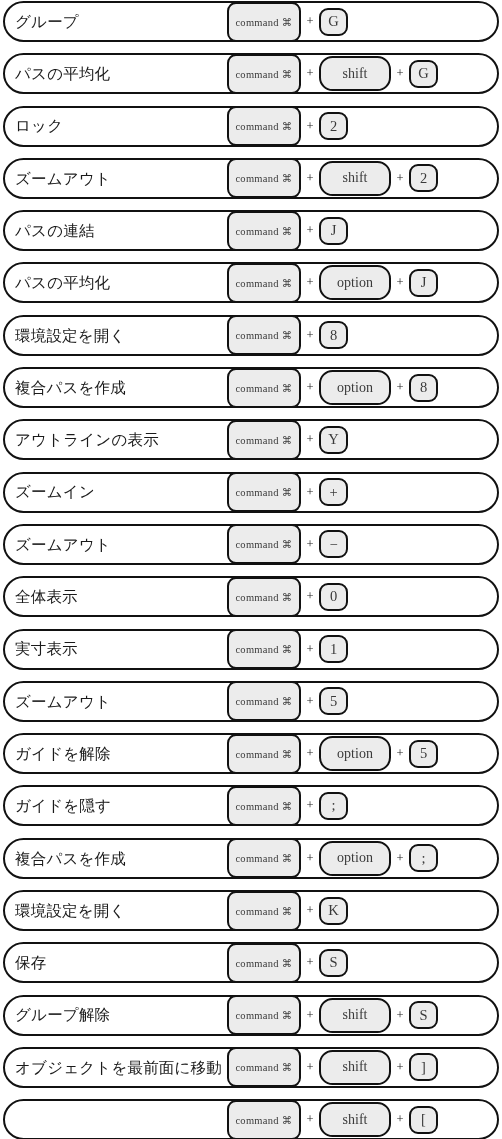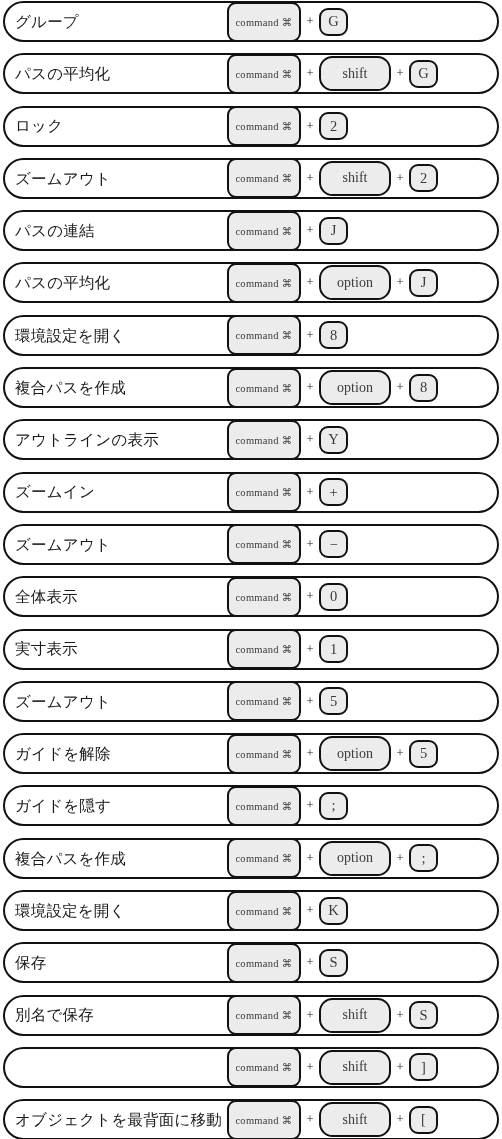--- a/index.html
+++ b/index.html
@@ -264,40 +264,40 @@
     </div>
     <div class="shortcut-row">
       <span class="row-label">保存</span>
       <span class="combo">
         <span class="key cmd">command ⌘</span>
         <span class="plus">+</span>
         <span class="key single">S</span>
       </span>
     </div>
     <div class="shortcut-row">
-      <span class="row-label">別名で保存</span>
+      <span class="row-label">グループ解除</span>
       <span class="combo">
         <span class="key cmd">command ⌘</span>
         <span class="plus">+</span>
         <span class="key mod">shift</span>
         <span class="plus">+</span>
         <span class="key single">S</span>
       </span>
     </div>
     <div class="shortcut-row">
+      <span class="row-label">オブジェクトを最前面に移動</span>
       <span class="combo">
         <span class="key cmd">command ⌘</span>
         <span class="plus">+</span>
         <span class="key mod">shift</span>
         <span class="plus">+</span>
         <span class="key single">]</span>
       </span>
     </div>
     <div class="shortcut-row">
-      <span class="row-label">オブジェクトを最背面に移動</span>
       <span class="combo">
         <span class="key cmd">command ⌘</span>
         <span class="plus">+</span>
         <span class="key mod">shift</span>
         <span class="plus">+</span>
         <span class="key single">[</span>
       </span>
     </div>
   </div>
 

